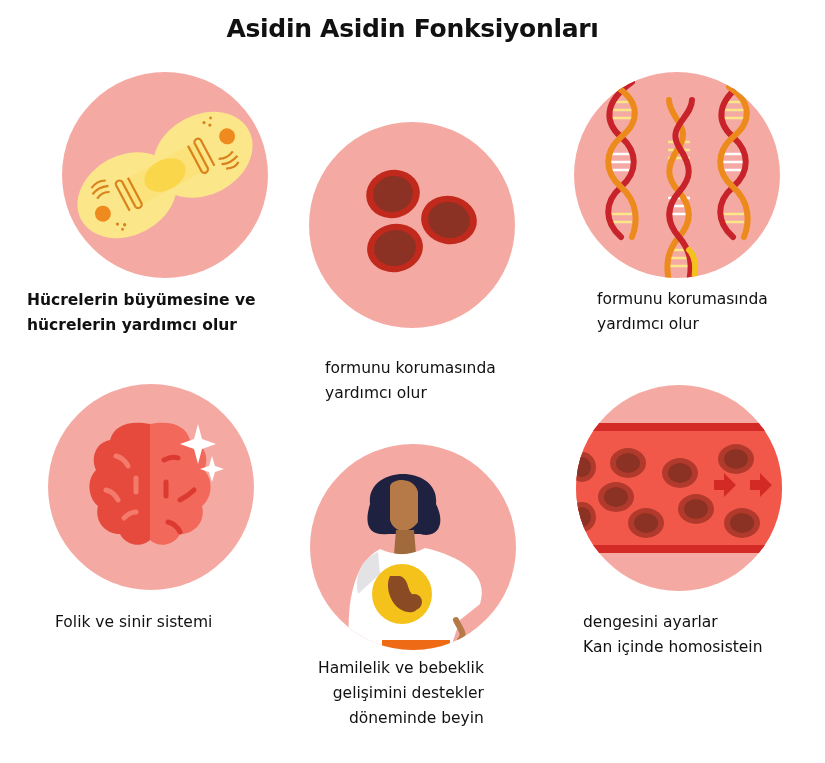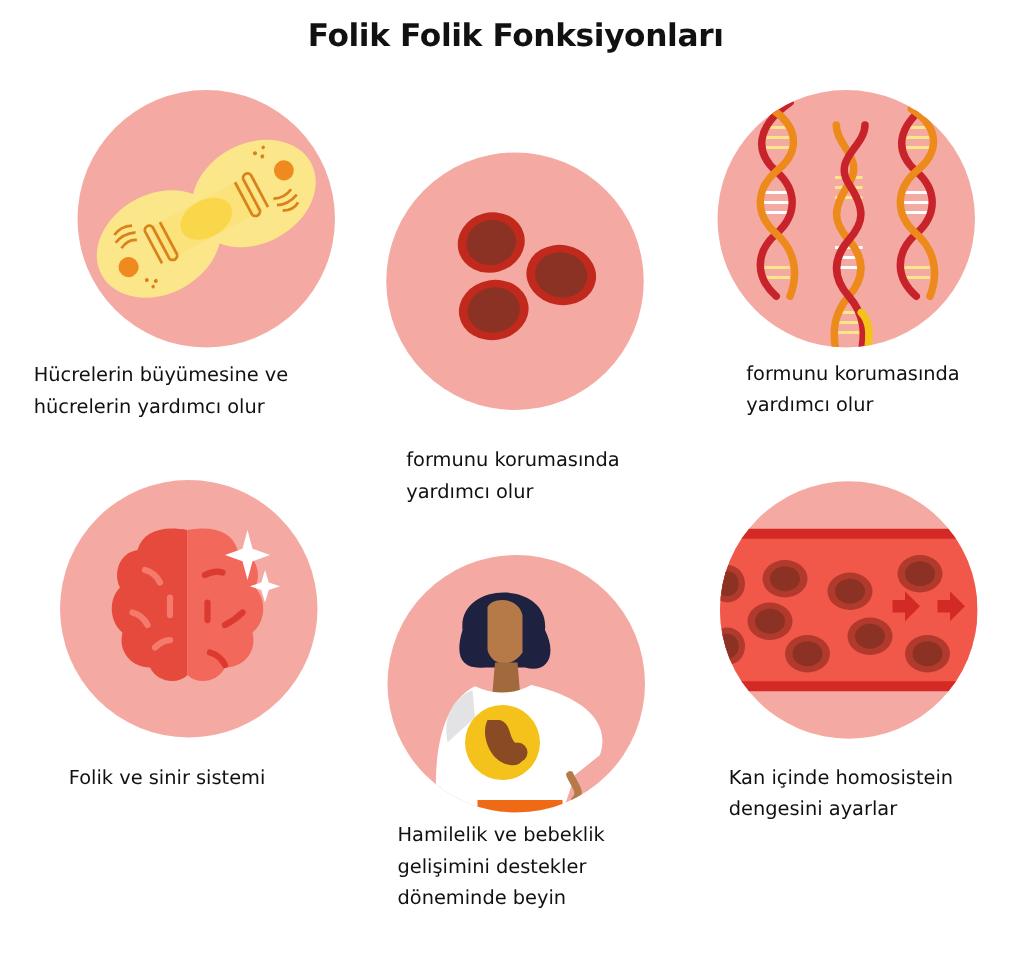--- a/index.html
+++ b/index.html
@@ -6,21 +6,21 @@
     body { width: 825px; height: 763px; position: relative; overflow: hidden; font-family: "DejaVu Sans", sans-serif; }
     .title { position: absolute; left: 0; width: 825px; top: 14px; text-align: center; font-family: "DejaVu Sans", sans-serif; font-weight: bold; font-size: 25px; color: #111; letter-spacing: -0.3px; }
     .circle { position: absolute; width: 206px; height: 206px; border-radius: 50%; background: #f4aaa3; overflow: hidden; }
     .circle svg { position: absolute; left: 0; top: 0; width: 206px; height: 206px; }
     .caption { position: absolute; font-family: "DejaVu Sans", sans-serif; font-size: 15.5px; line-height: 25px; color: #111; white-space: nowrap; }
     .caption span { display: block; }
   </style>
 </head>
 <body>
 
-<div class="title">Folik Folik Fonksiyonları</div>
+<div class="title">Asidin Asidin Fonksiyonları</div>
 
 <div class="circle" style="left:62px; top:72px;">
   <svg viewBox="0 0 206 206">
     <g transform="rotate(-28 103 103)">
       <ellipse cx="60" cy="103" rx="52" ry="40" fill="#fbe68a"></ellipse>
       <ellipse cx="146" cy="103" rx="52" ry="40" fill="#fbe68a"></ellipse>
       <rect x="60" y="88" width="86" height="30" fill="#fbe27a"></rect>
       <ellipse cx="103" cy="103" rx="22" ry="15" fill="#f9d64a"></ellipse>
       <circle cx="30" cy="108" r="8" fill="#ef8a1e"></circle>
       <circle cx="176" cy="98" r="8" fill="#ef8a1e"></circle>
@@ -34,21 +34,21 @@
         <circle cx="38" cy="124" r="1.6"></circle>
           <circle cx="44" cy="128" r="1.6"></circle>
           <circle cx="40" cy="131" r="1.4"></circle>
         <circle cx="166" cy="80" r="1.6"></circle>
           <circle cx="162" cy="75" r="1.6"></circle>
           <circle cx="170" cy="74" r="1.4"></circle>
       </g>
     </g>
   </svg>
 </div>
-<div class="caption" style="left:27px; top:288px;">
+<div class="caption" style="left:27px; top:288px;font-weight:bold;">
   <span>Hücrelerin büyümesine ve</span>
   <span>hücrelerin yardımcı olur</span>
 </div>
 
 <div class="circle" style="left:309px; top:122px;">
   <svg viewBox="0 0 206 206">
     <g transform="rotate(-15 84 72)">
         <ellipse cx="84" cy="72" rx="27" ry="24" fill="#c2291d"></ellipse>
         <ellipse cx="84" cy="72" rx="20" ry="18" fill="#8c3224"></ellipse>
       </g>
@@ -136,21 +136,21 @@
     <path d="M86 86 L 104 86 L 106 110 L 84 110 Z" fill="#a06a3c"></path>
     <path d="M40 206 C 36 170, 40 120, 70 105 C 85 112, 100 112, 115 104 C 150 112, 180 130, 170 160 L 150 176 L 140 206 Z" fill="#ffffff"></path>
     <path d="M48 150 C 44 130, 52 115, 68 108 L 70 130 Z" fill="#e3e3e6"></path>
     <circle cx="92" cy="150" r="30" fill="#f4c21a"></circle>
     <path d="M80 132 C 74 144, 82 166, 98 168 C 108 170, 112 160, 104 152 C 96 146, 100 136, 90 132 Z" fill="#8a4a24"></path>
     <circle cx="104" cy="158" r="8" fill="#8a4a24"></circle>
     <path d="M146 176 C 150 185, 156 190, 150 196" fill="none" stroke="#b67a48" stroke-width="6" stroke-linecap="round"></path>
     <rect x="72" y="196" width="68" height="14" fill="#ef6a14"></rect>
   </svg>
 </div>
-<div class="caption" style="left:318px; top:656px;">
+<div class="caption" style="left:318px; top:656px;text-align:right;">
   <span>Hamilelik ve bebeklik</span>
   <span>gelişimini destekler</span>
   <span>döneminde beyin</span>
 </div>
 
 <div class="circle" style="left:576px; top:385px;">
   <svg viewBox="0 0 206 206">
     <rect x="0" y="42" width="206" height="122" fill="#f2584a"></rect>
     <rect x="0" y="38" width="206" height="8" fill="#d42a26"></rect>
     <rect x="0" y="160" width="206" height="8" fill="#d42a26"></rect>
@@ -172,15 +172,15 @@
       <ellipse cx="6" cy="82" rx="14" ry="15" fill="#b23a2c"></ellipse>
         <ellipse cx="6" cy="82" rx="9" ry="10" fill="#8c3224"></ellipse>
       <ellipse cx="6" cy="132" rx="14" ry="15" fill="#b23a2c"></ellipse>
         <ellipse cx="6" cy="132" rx="9" ry="10" fill="#8c3224"></ellipse>
     </g>
     <path d="M138 95 h10 v-7 l12 12 l-12 12 v-7 h-10 Z" fill="#d42a26"></path>
     <path d="M174 95 h10 v-7 l12 12 l-12 12 v-7 h-10 Z" fill="#d42a26"></path>
   </svg>
 </div>
 <div class="caption" style="left:583px; top:610px;">
+  <span>dengesini ayarlar</span>
   <span>Kan içinde homosistein</span>
-  <span>dengesini ayarlar</span>
 </div>
 
 </body></html>

